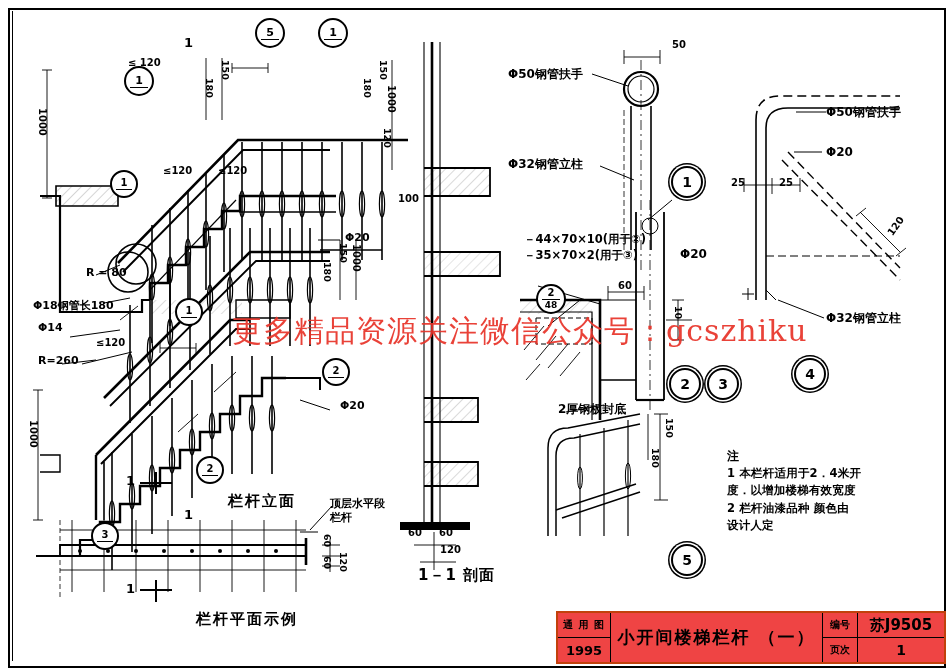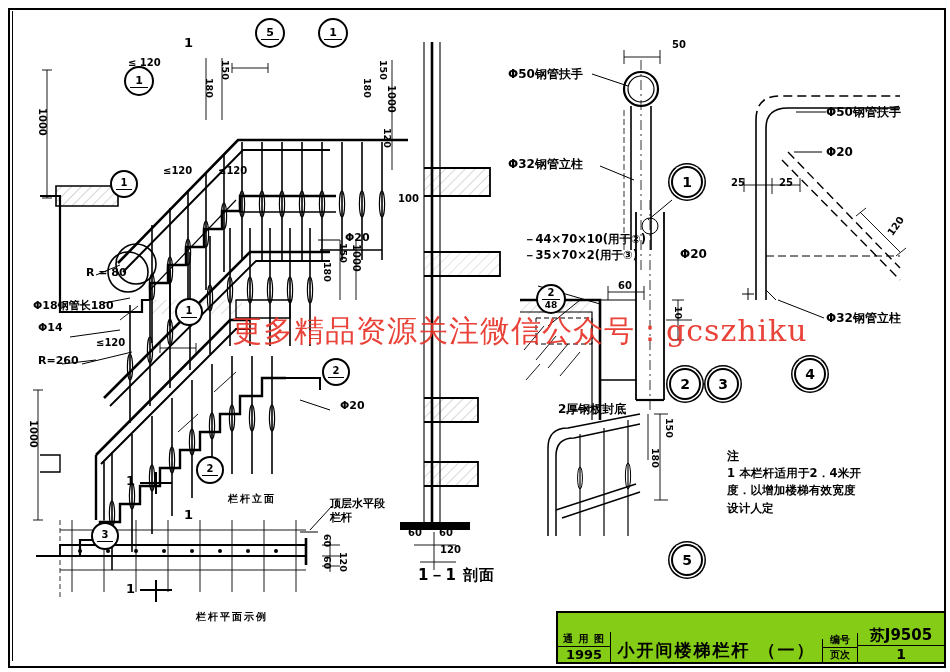--- a/index.html
+++ b/index.html
@@ -13,40 +13,40 @@
   .frame{position:absolute;left:8px;top:8px;width:934px;height:656px;border:2px solid #000;}
   .frame-inner{position:absolute;left:12px;top:11px;width:926px;height:650px;border-left:1px solid #000;}
 
   svg.layer{position:absolute;left:0;top:0;width:950px;height:672px;overflow:visible;}
 
   .lbl{position:absolute;white-space:nowrap;font-size:11px;line-height:1.05;
        font-family:"DejaVu Sans","Liberation Sans",sans-serif;font-weight:700;}
   .lbl.dim{font-weight:700;font-size:10px;}
   .lbl.rot{transform-origin:0 0;}
   .vert{writing-mode:vertical-rl;text-orientation:mixed;}
-  .cap{font-size:10px;font-weight:700;letter-spacing:2px;}
+  .cap{font-size:15px;font-weight:700;letter-spacing:2px;}
   .cap2{font-size:15px;font-weight:700;letter-spacing:1px;}
 
   
   .balloon{position:absolute;border:2px solid #000;border-radius:50%;
            background:#fff;display:flex;align-items:center;justify-content:center;
            font-weight:700;}
   .balloon .num{display:block;line-height:1;}
   .balloon.split{flex-direction:column;}
   .balloon.split .num{border-bottom:1.4px solid #000;padding-bottom:1px;width:70%;text-align:center;}
   .balloon.split .den{line-height:1;padding-top:1px;font-size:9px;}
   .balloon.hollow{border-width:2.5px;box-shadow:0 0 0 1.5px #fff,0 0 0 3px #000;}
 
   
   .notes{position:absolute;font-size:11.5px;line-height:1.5;font-weight:700;
          width:196px;letter-spacing:.2px;}
   .notes .ln{white-space:nowrap;}
 
   
-  .titleblock{position:absolute;border:2px solid #000000;background:#84cc16;display:flex;align-items:flex-end;}
+  .titleblock{position:absolute;border:2px solid #c2410c;background:#ef4444;display:flex;}
   .tb-col{display:flex;flex-direction:column;border-right:1.6px solid #000;}
   .tb-col:last-child{border-right:none;}
   .tb-cell{display:flex;align-items:center;justify-content:center;font-weight:700;}
   .tb-div{border-bottom:1.6px solid #000;}
 
   
   .watermark{position:absolute;left:232px;top:316px;font-size:30px;line-height:1;
     color:#e8342a;font-family:"DejaVu Serif","Liberation Serif",serif;
     letter-spacing:1px;white-space:nowrap;opacity:.93;font-weight:400;}
 </style>
@@ -457,20 +457,21 @@
     <span class="num">4</span>
   </div>
   <div class="balloon hollow" style="left:671px;top:544px;width:28px;height:28px;font-size:14px;">
     <span class="num">5</span>
   </div>
 
   <div class="notes" style="left:727px;top:447px;">
     <div class="ln" style="font-size:12px;">注</div>
     <div class="ln">1 本栏杆适用于2．4米开</div>
     <div class="ln">度．以增加楼梯有效宽度</div>
+    <div class="ln">2 栏杆油漆品种 颜色由</div>
     <div class="ln">设计人定</div>
   </div>
 
   <div class="titleblock" style="left:556px;top:611px;width:386px;height:49px;">
 
     <div class="tb-col" style="width:52px;">
       <div class="tb-cell tb-div" style="flex:1;font-size:10px;letter-spacing:1px;">通 用 图</div>
       <div class="tb-cell" style="flex:1;font-size:13px;">1995</div>
     </div>
 

